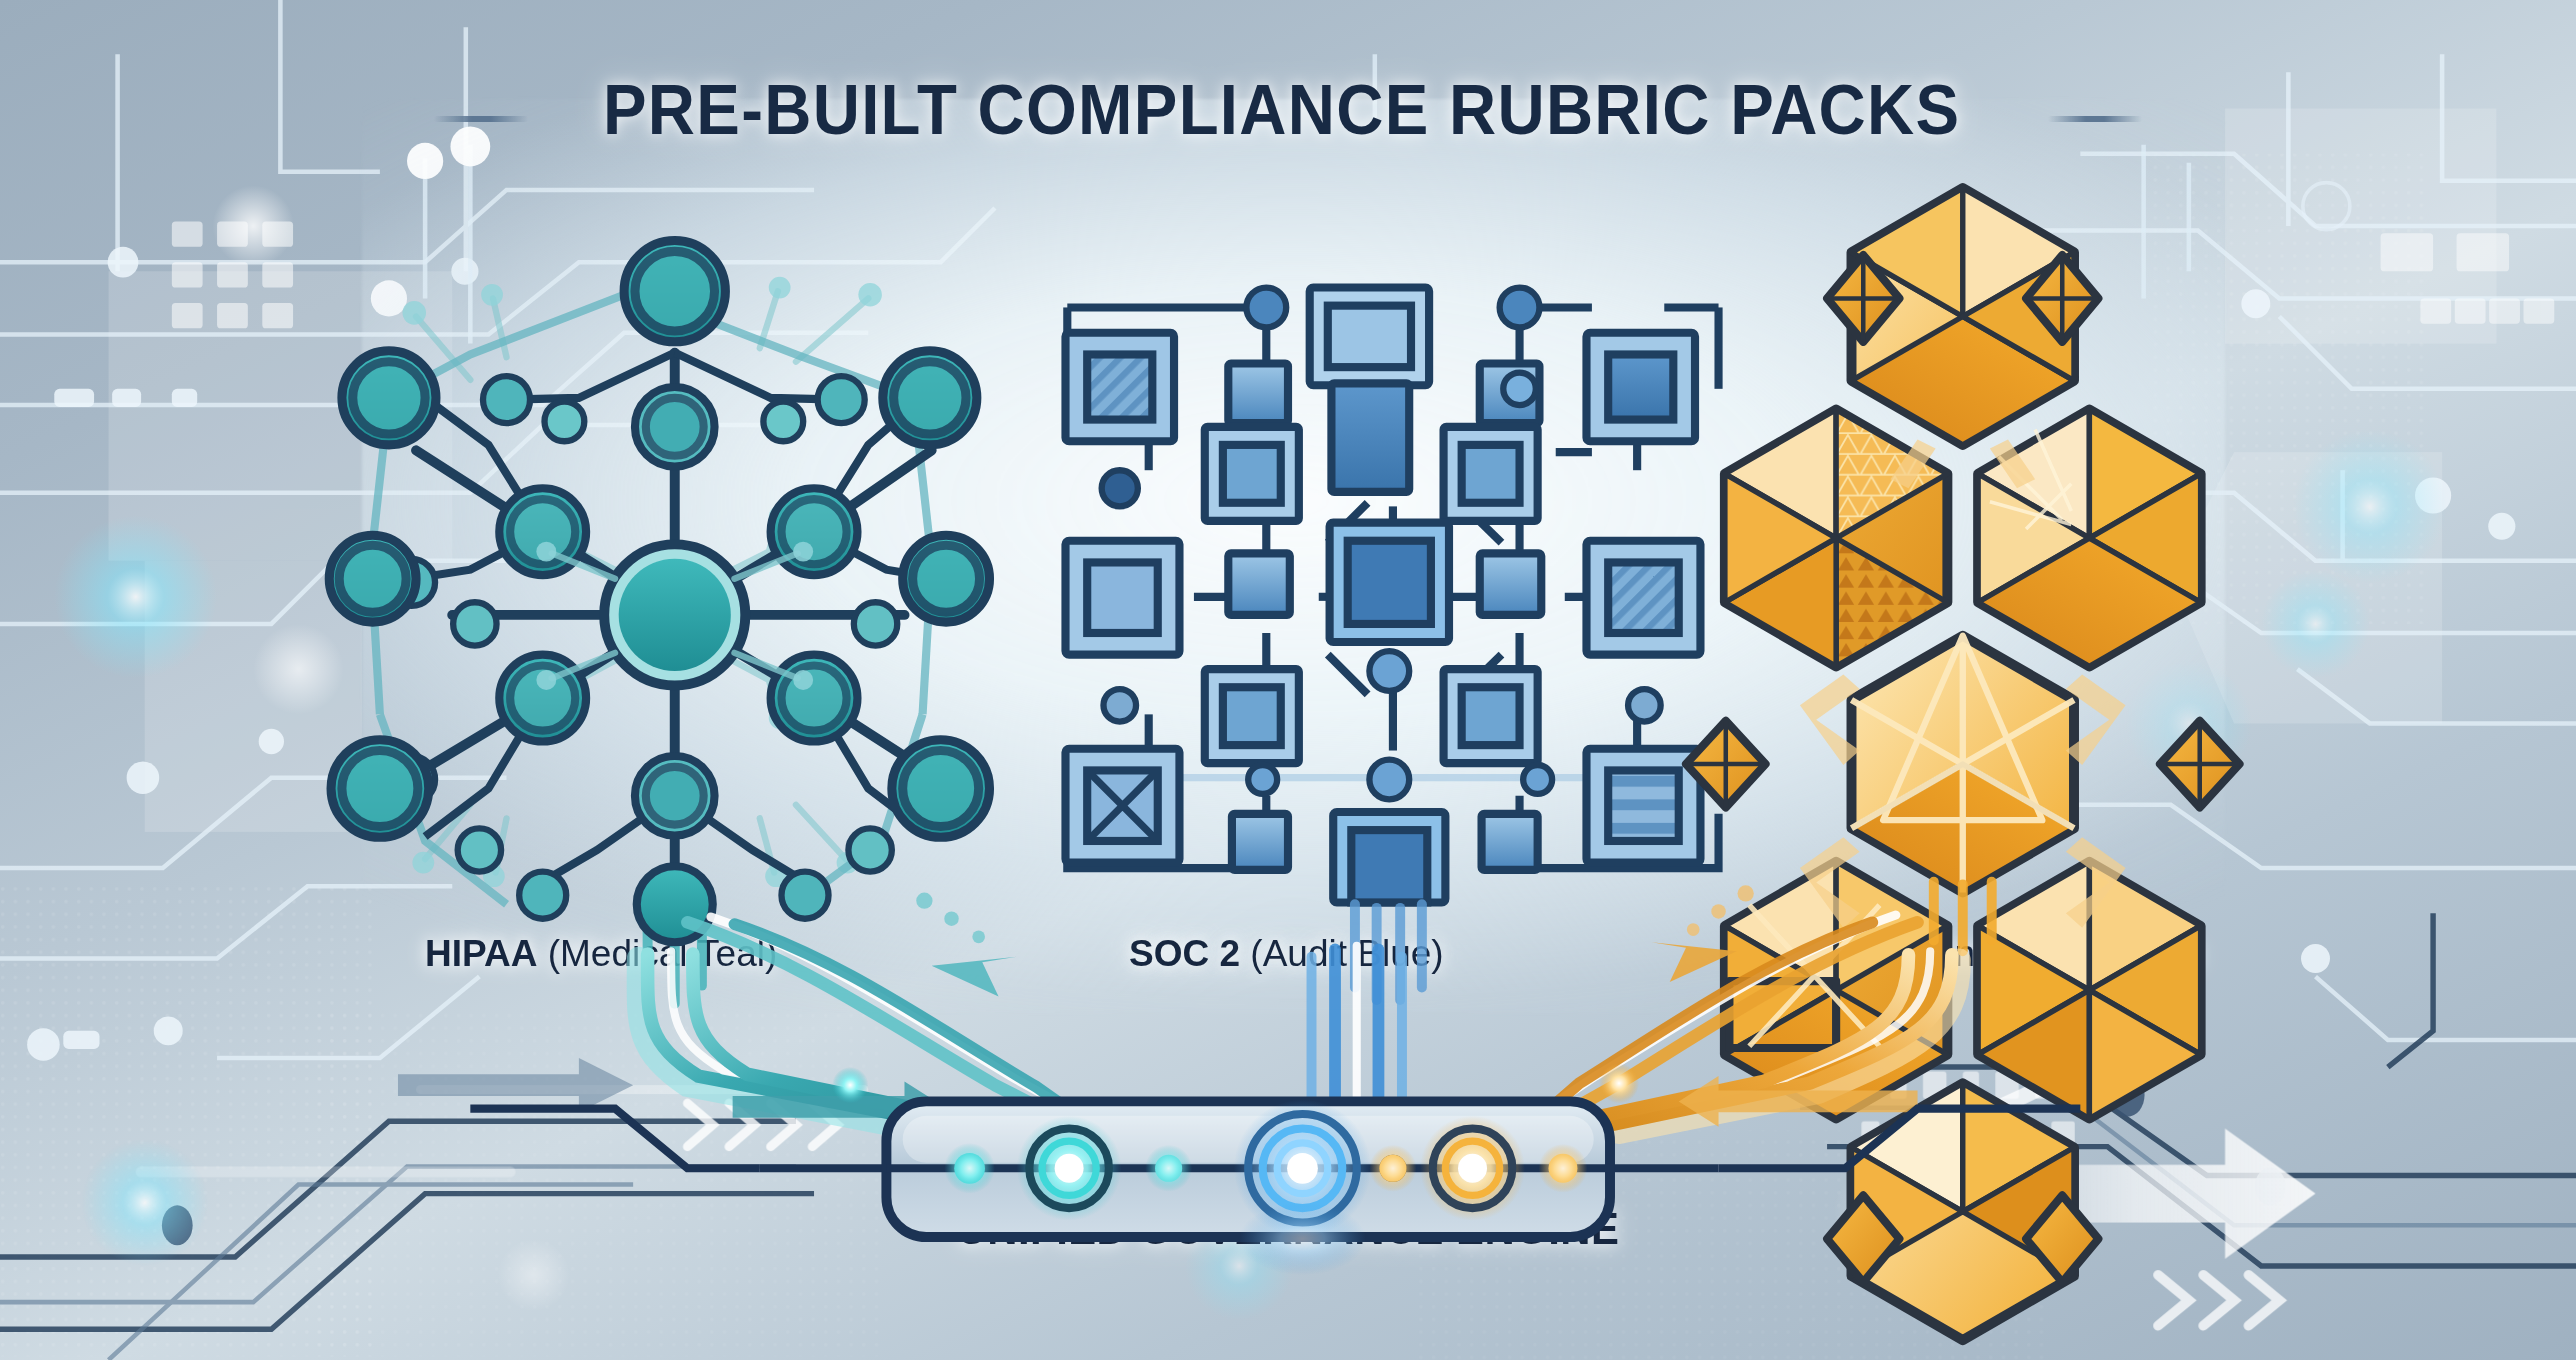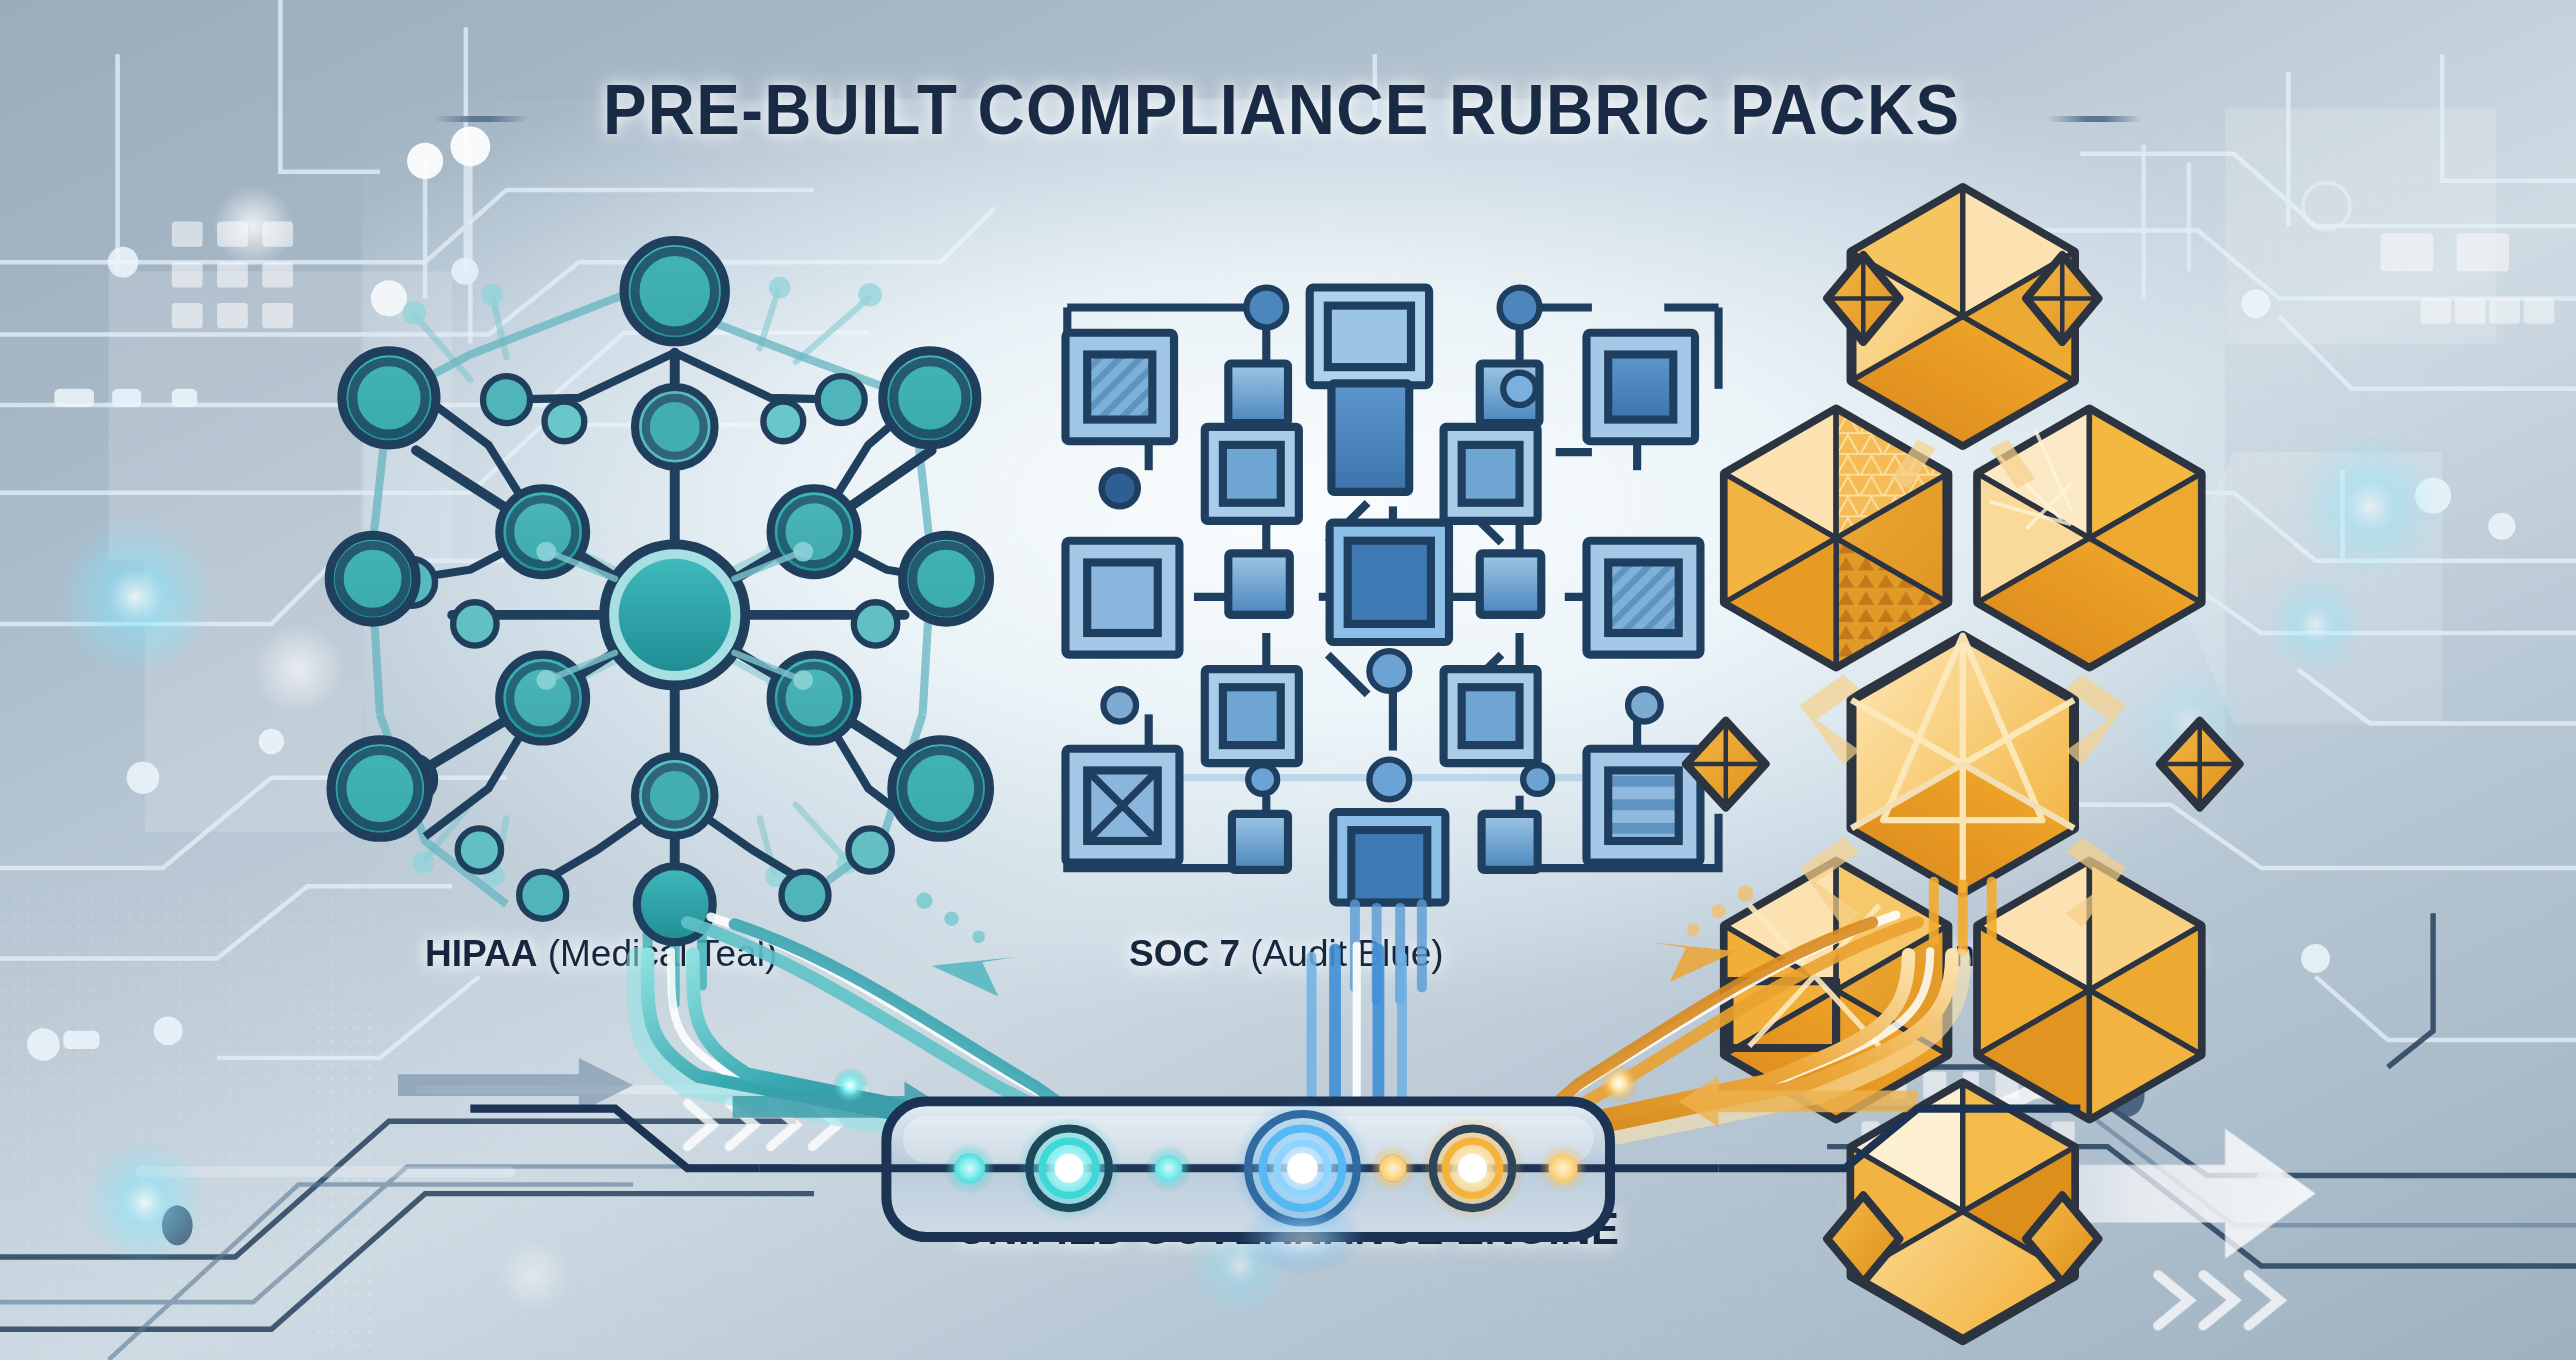--- a/index.html
+++ b/index.html
@@ -791,21 +791,21 @@
       <ellipse cx="1440" cy="1370" rx="70" ry="40" fill="url(#portBlue)" opacity=".45"></ellipse>
     </g>
   </svg>
 
   <div class="cardlabel" style="left:425px;top:933px;">
     <b>HIPAA</b>
     <span>(Medical Teal)</span>
   </div>
 
   <div class="cardlabel" style="left:1129px;top:933px;">
-    <b>SOC 7</b>
+    <b>SOC 2</b>
     <span>(Audit Blue)</span>
   </div>
 
   <div class="cardlabel" style="left:1753px;top:933px;">
     <b>PCI DSS</b>
     <span>(Financial Amber)</span>
   </div>
 
   <div id="enginelabel">
     <span>UNIFIED GOVERNANCE ENGINE</span>

